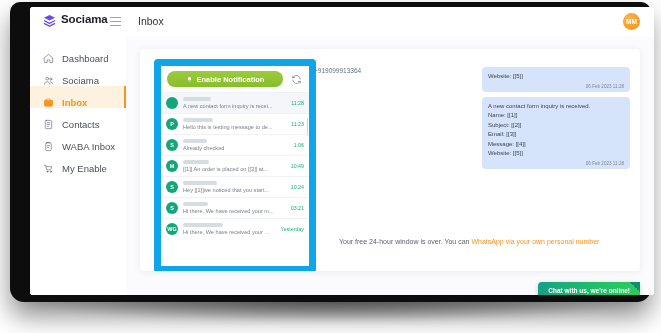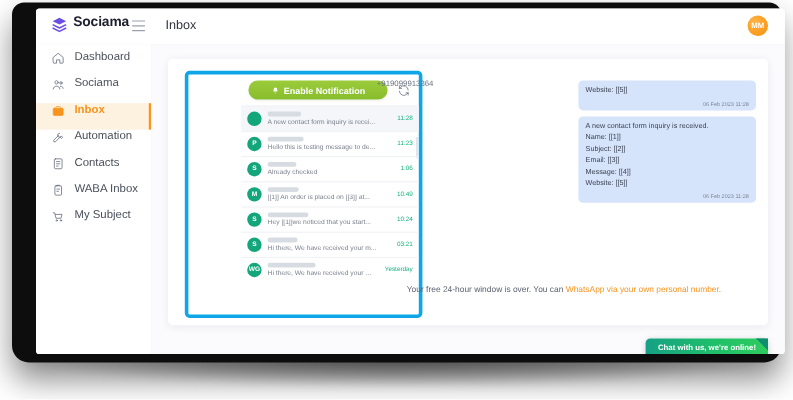--- a/index.html
+++ b/index.html
@@ -37,38 +37,38 @@
              flex-direction:column;justify-content:space-between;cursor:pointer;}
   .hamburger i{display:block;height:1.4px;background:#9aa0ac;border-radius:1px;}
   .page-title{position:absolute;left:108px;top:8px;font-size:10.5px;color:#31343c;}
   .avatar-top{position:absolute;right:14px;top:6px;width:17px;height:17px;border-radius:50%;
     background:radial-gradient(circle at 35% 30%, #ffb347, #f79009);
     color:#fff;font-size:6.5px;font-weight:700;display:flex;align-items:center;justify-content:center;}
 
   
   .sidebar{position:absolute;left:0;top:30px;width:96px;height:258px;background:#fff;
            border-right:1px solid #eef0f3;}
-  .nav-item{position:relative;display:flex;align-items:flex-start;gap:8px;height:22px;
+  .nav-item{position:relative;display:flex;align-items:flex-end;gap:8px;height:22px;
             padding-left:12px;color:#4a4f5a;font-size:9.5px;cursor:pointer;}
   .nav-item .ico{width:12px;height:12px;flex:0 0 12px;display:flex;align-items:center;justify-content:center;}
   .nav-item .ico svg{width:11px;height:11px;stroke:#62687a;fill:none;stroke-width:1.4;
     stroke-linecap:round;stroke-linejoin:round;}
   .nav-item.active{background:#fdf1e0;color:#f7941e;font-weight:600;}
   .nav-item.active .ico svg{stroke:#f7941e;fill:none;}
   .nav-item.active::after{content:"";position:absolute;right:0;top:0;width:2.5px;height:100%;background:#f7941e;}
   .nav-gap{height:5px;}
 
   
   .main{position:absolute;left:96px;top:30px;width:528px;height:258px;background:#fbfbfd;}
   .panel{position:absolute;left:14px;top:12px;width:500px;height:222px;background:#fff;
          border-radius:4px;box-shadow:0 1px 7px rgba(30,40,70,.08);overflow:hidden;}
 
   
   .conv-col{position:absolute;left:14px;top:10px;width:148px;height:200px;
-            background:#fff;border:3px solid #0ea5e9;border-radius:4px;overflow:hidden;padding-left:44px;}
+            background:#fff;border:7px solid #0ea5e9;border-radius:4px;overflow:hidden;}
   .conv-head{display:flex;align-items:center;gap:6px;padding:5px 6px 5px 6px;}
   .notif-btn{flex:1;height:16px;border-radius:9px;background:linear-gradient(180deg,#9ccb3b,#87bd2c);
     color:#fff;font-size:7.5px;font-weight:700;display:flex;align-items:center;justify-content:center;gap:4px;
     cursor:pointer;box-shadow:0 1px 2px rgba(0,0,0,.08);}
   .notif-btn svg{width:7px;height:7px;fill:#fff;}
   .refresh-btn{width:14px;height:14px;display:flex;align-items:center;justify-content:center;cursor:pointer;}
   .refresh-btn svg{width:11px;height:11px;stroke:#5b6270;fill:none;stroke-width:1.3;stroke-linecap:round;}
 
   .conv-list{position:relative;}
   .conv-item{display:flex;align-items:center;gap:5px;padding:4px 5px;border-top:1px solid #f0f2f6;
@@ -154,29 +154,20 @@
               <svg viewBox="0 0 24 24">
                 <rect x="3" y="7" width="18" height="13" rx="2" fill="#f7941e" stroke="#f7941e"></rect>
                 <path d="M8 7V5.5A1.5 1.5 0 0 1 9.5 4h5A1.5 1.5 0 0 1 16 5.5V7" stroke="#f7941e" fill="none"></path>
               </svg>
             </span>
           <span>Inbox</span>
         </div>
         <div class="nav-item">
           <span class="ico">
               <svg viewBox="0 0 24 24">
-                <path d="M14.5 4.5a3.5 3.5 0 1 0 3.2 4.8L20 12l-2 2-2-2"></path>
-                <path d="M12.5 8.5 4 17v3h3l8.5-8.5"></path>
-              </svg>
-            </span>
-          <span>Automation</span>
-        </div>
-        <div class="nav-item">
-          <span class="ico">
-              <svg viewBox="0 0 24 24">
                 <rect x="5" y="3" width="14" height="18" rx="2"></rect>
                 <path d="M9 8h6M9 12h6M9 16h3"></path>
               </svg>
             </span>
           <span>Contacts</span>
         </div>
         <div class="nav-item">
           <span class="ico">
               <svg viewBox="0 0 24 24">
                 <rect x="6" y="4" width="12" height="17" rx="2"></rect>
@@ -187,21 +178,21 @@
           <span>WABA Inbox</span>
         </div>
         <div class="nav-item">
           <span class="ico">
               <svg viewBox="0 0 24 24">
                 <path d="M3 5h2.5l2.5 10h9l2-7H7"></path>
                 <circle cx="9.5" cy="19" r="1.3"></circle>
                 <circle cx="17" cy="19" r="1.3"></circle>
               </svg>
             </span>
-          <span>My Subject</span>
+          <span>My Enable</span>
         </div>
       </div>
 
       <div class="main">
         <div class="panel">
 
           <div class="conv-col">
             <div class="conv-head">
               <div class="notif-btn">
                 <svg viewBox="0 0 24 24">

